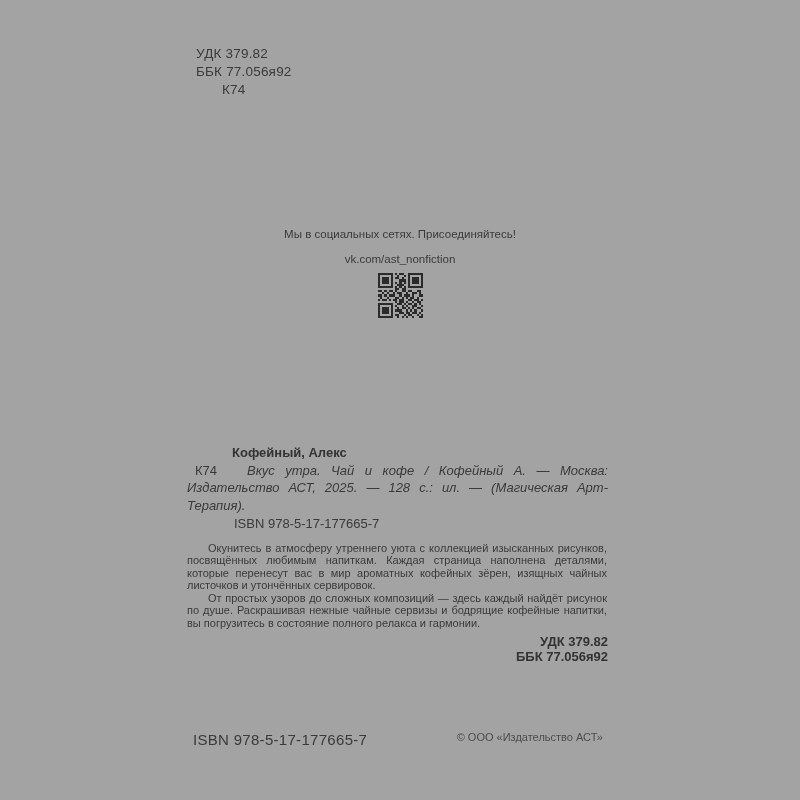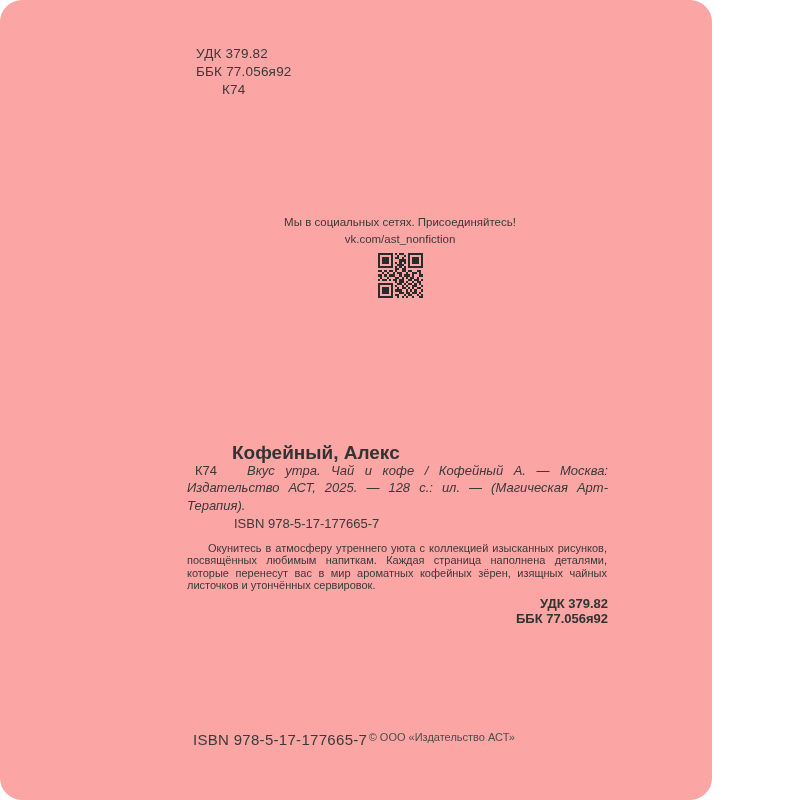--- a/index.html
+++ b/index.html
@@ -4,60 +4,59 @@
 <style>
   html, body { margin: 0; padding: 0; }
   body {
     width: 800px; height: 800px;
     background: #ffffff;
     font-family: "Liberation Sans", "DejaVu Sans", sans-serif;
     color: #3a3a3a;
   }
   .page {
     position: relative;
-    width: 712px; height: 800px;
-    background: #fca5a5;
+    width: 800px; height: 800px;
+    background: #a3a3a3;
     overflow: hidden;
-    border-radius: 22px;
   }
   
   .top-codes {
     position: absolute;
     left: 196px; top: 45px;
     font-size: 13.5px;
     line-height: 18px;
     letter-spacing: 0.2px;
     white-space: nowrap;
   }
   .top-codes .code-line { margin: 0; }
   .top-codes .author-code-line { padding-left: 26px; }
 
   
   .social-block {
     position: absolute;
     left: 0; top: 216px;
     width: 800px;
     text-align: center;
   }
-  .social-invite { margin: 0; font-size: 11.5px; line-height: 13px; }
+  .social-invite { margin: 12px; font-size: 11.5px; line-height: 13px; }
   .social-link   { margin: 4px 0 0 0; font-size: 11.5px; line-height: 13px; }
   .qr-wrap { margin: 7px auto 0 auto; width: 45px; height: 45px; }
   .qr-wrap svg { display: block; width: 45px; height: 45px; shape-rendering: crispEdges; }
 
   
   .imprint {
     position: absolute;
     left: 187px; top: 444px;
     width: 421px;
   }
   .imprint .author {
     margin: 0;
     padding-left: 45px;
     font-weight: bold;
-    font-size: 19px;
+    font-size: 13px;
     line-height: 17.5px;
     color: #333333;
   }
   .imprint .entry { position: relative; }
   .imprint .k74 {
     position: absolute;
     left: 8px; top: 0;
     font-size: 13px;
     line-height: 17.5px;
   }
@@ -367,20 +366,21 @@
   </div>
 
   <div class="imprint">
     <p class="author">Кофейный, Алекс</p>
     <div class="entry">
       <span class="k74">К74</span>
       <p class="desc">Вкус утра. Чай и кофе / Кофейный А. — Москва: Издательство АСТ, 2025. — 128 с.: ил. — (Магическая Арт-Терапия).</p>
     </div>
     <p class="isbn-mid">ISBN 978-5-17-177665-7</p>
     <p class="annotation">Окунитесь в атмосферу утреннего уюта с коллекцией изысканных рисунков, посвящённых любимым напиткам. Каждая страница наполнена деталями, которые перенесут вас в мир ароматных кофейных зёрен, изящных чайных листочков и утончённых сервировок.</p>
+    <p class="annotation">От простых узоров до сложных композиций — здесь каждый найдёт рисунок по душе. Раскрашивая нежные чайные сервизы и бодрящие кофейные напитки, вы погрузитесь в состояние полного релакса и гармонии.</p>
     <div class="udk-right">
       <p class="code-line">УДК 379.82</p>
       <p class="code-line">ББК 77.056я92</p>
     </div>
   </div>
 
   <p class="footer-isbn">ISBN 978-5-17-177665-7</p>
   <p class="footer-copyright">© ООО «Издательство АСТ»</p>
 
 </div>

